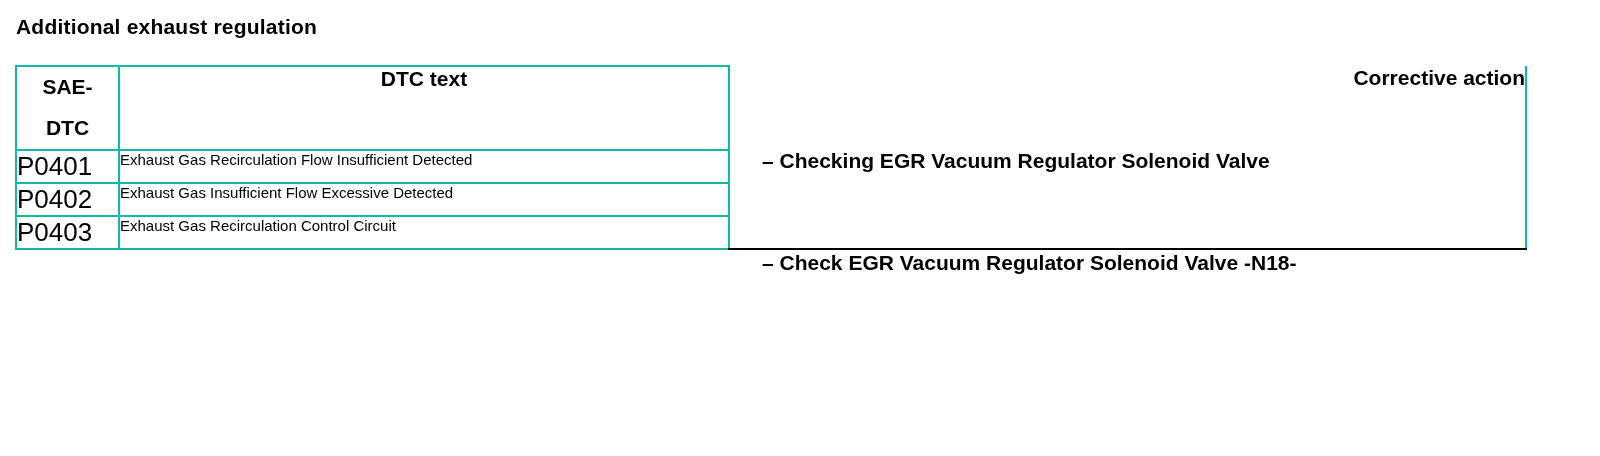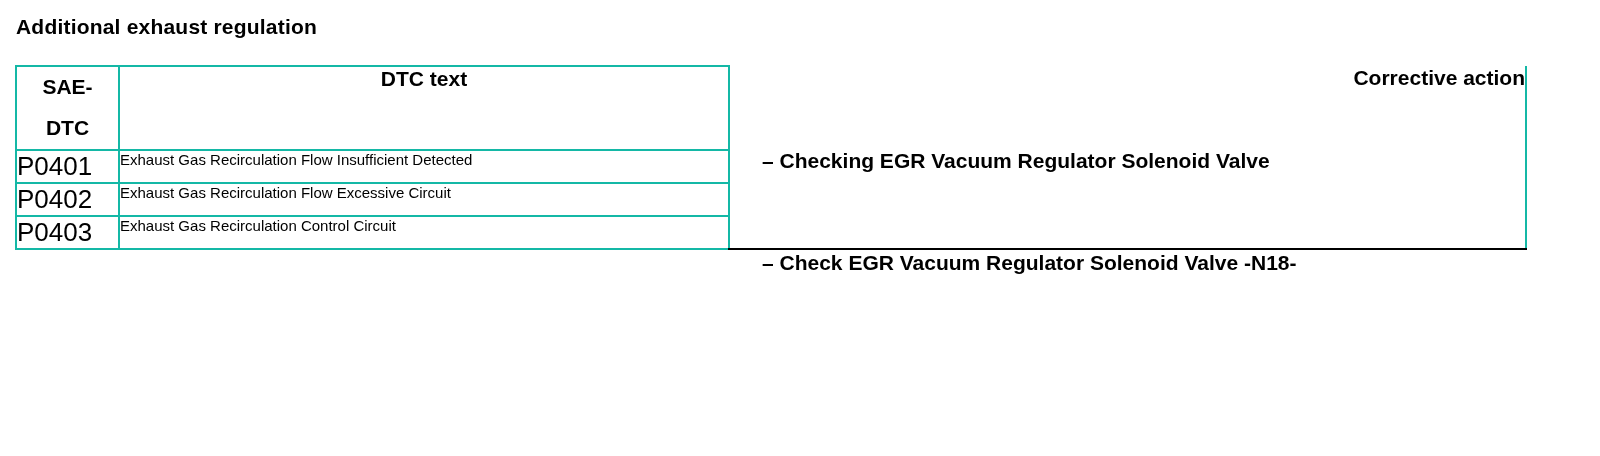--- a/index.html
+++ b/index.html
@@ -133,21 +133,21 @@
         </th>
       </tr>
 
       <tr>
         <td class="cell-code">P0401</td>
         <td class="cell-text">Exhaust Gas Recirculation Flow Insufficient Detected</td>
       </tr>
 
       <tr>
         <td class="cell-code">P0402</td>
-        <td class="cell-text">Exhaust Gas Recirculation Flow Excessive Circuit</td>
+        <td class="cell-text">Exhaust Gas Insufficient Flow Excessive Detected</td>
       </tr>
 
       <tr>
         <td class="cell-code">P0403</td>
         <td class="cell-text">Exhaust Gas Recirculation Control Circuit</td>
       </tr>
     </tbody>
   </table>
 
 </div>

